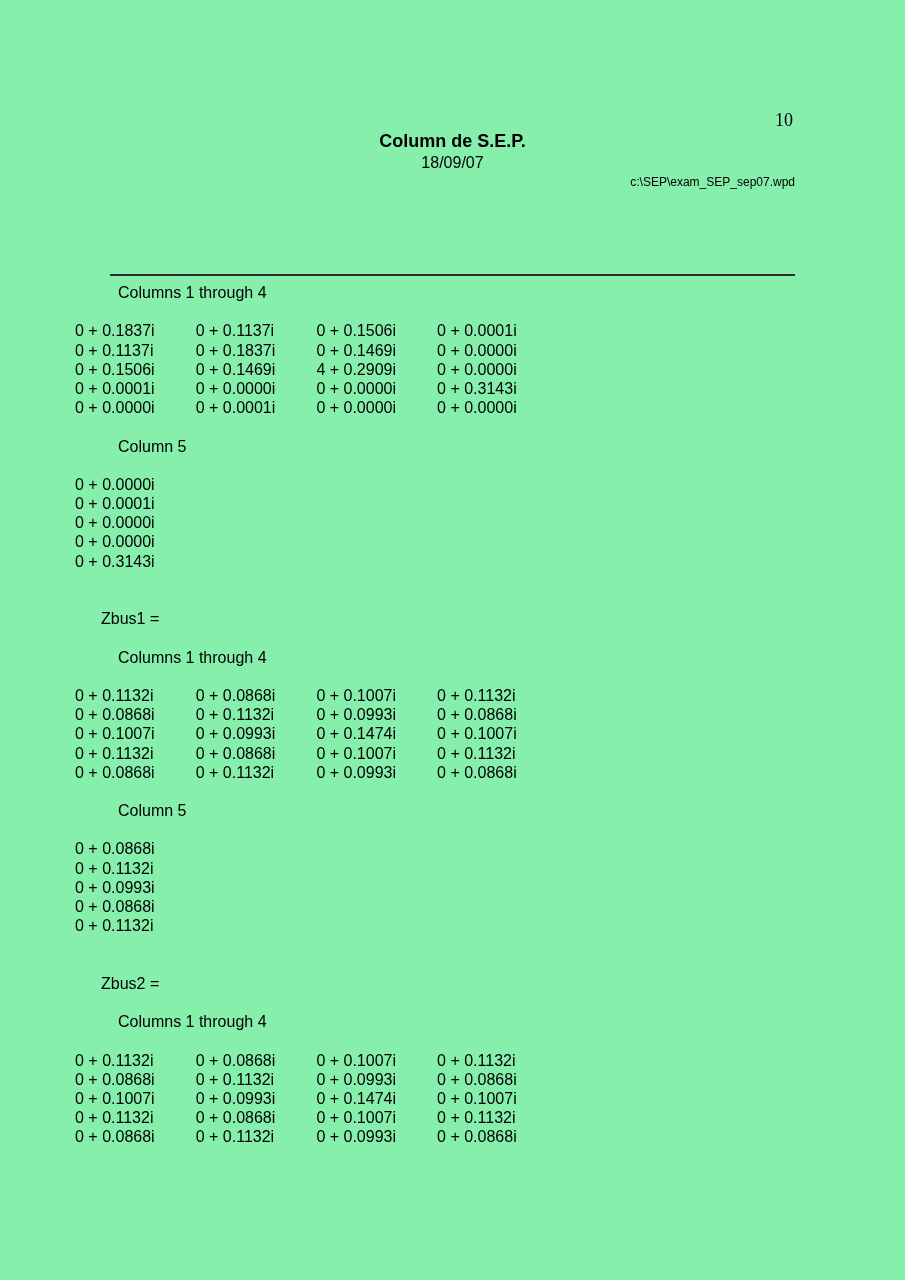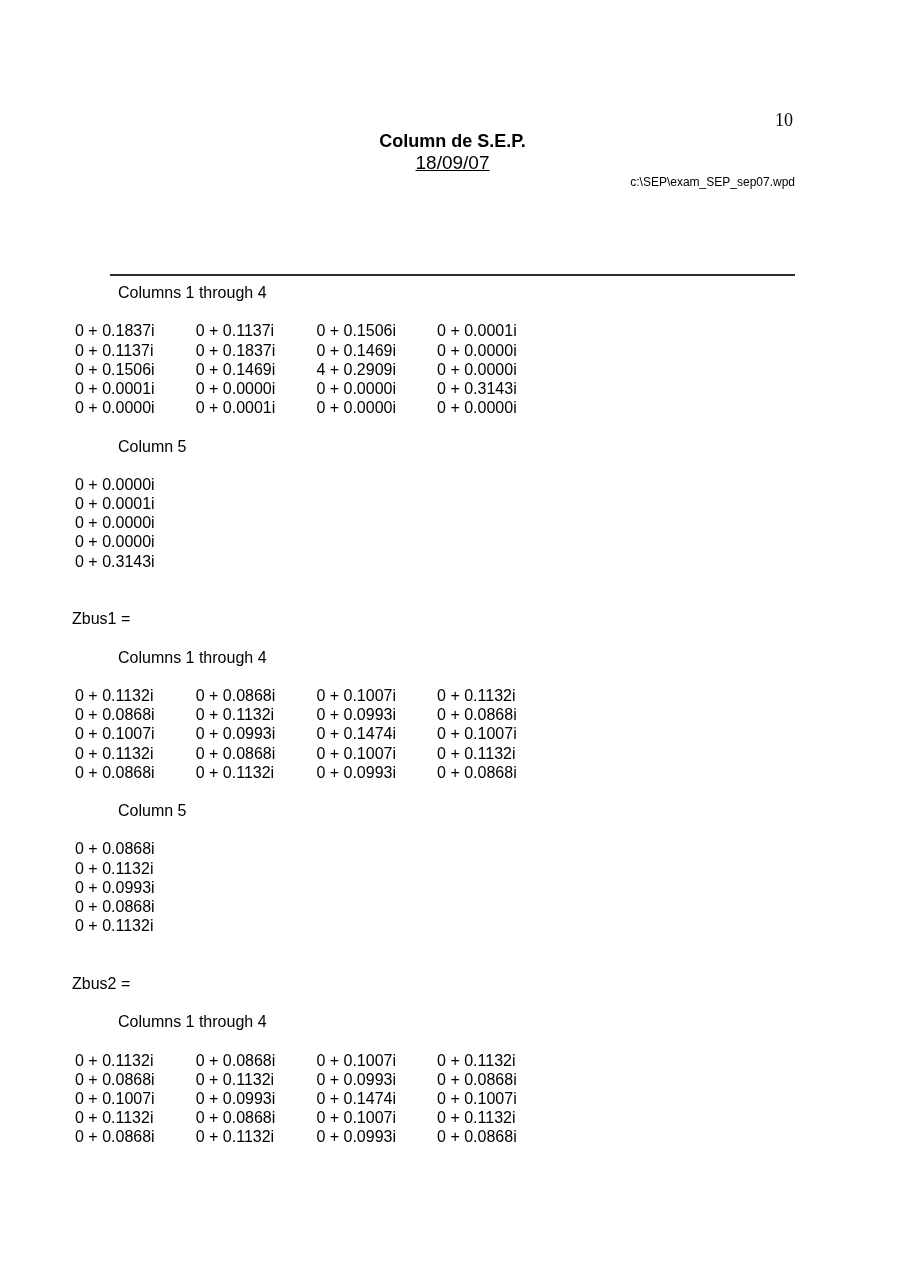--- a/index.html
+++ b/index.html
@@ -1,21 +1,21 @@
 <!DOCTYPE html>
 <html><head>
 <meta charset="utf-8">
 <style>
   html, body { margin: 0; padding: 0; }
   body { background: #888; }
   .page {
     position: relative;
     width: 905px;
     height: 1280px;
-    background: #ffffff;
+    background: #86efac;
     overflow: hidden;
     font-family: "Liberation Sans", "DejaVu Sans", sans-serif;
     color: #000000;
   }
   .page-number {
     position: absolute;
     top: 110px;
     right: 112px;
     font-family: "Liberation Serif", "DejaVu Serif", serif;
     font-size: 18px;
@@ -27,23 +27,22 @@
     left: 110px;
     width: 685px;
     text-align: center;
   }
   .doc-title {
     font-size: 18px;
     font-weight: bold;
     line-height: 21px;
   }
   .doc-date {
-    font-size: 19px;
+    font-size: 16px;
     line-height: 21px;
-    text-decoration: underline;
   }
   .file-path {
     position: absolute;
     top: 173px;
     right: 110px;
     font-size: 12px;
     line-height: 18px;
   }
   .separator {
     position: absolute;
@@ -58,21 +57,21 @@
     top: 283px;
     left: 0;
     width: 748px;
     font-size: 16px;
   }
   .line {
     height: 19.2px;
     line-height: 19.2px;
     white-space: nowrap;
   }
-  .line-label   { padding-left: 72px; }
+  .line-label   { padding-left: 101px; }
   .line-heading { padding-left: 118px; }
   .line-row     { padding-left: 75px; }
   .cell {
     display: inline-block;
     width: 120.7px;
     text-align: left;
   }
 </style>
 </head>
 <body>

